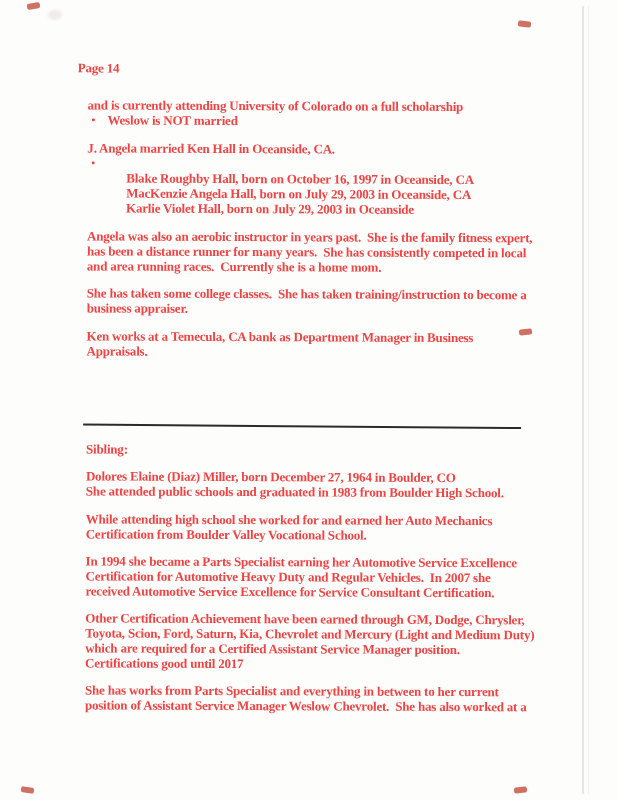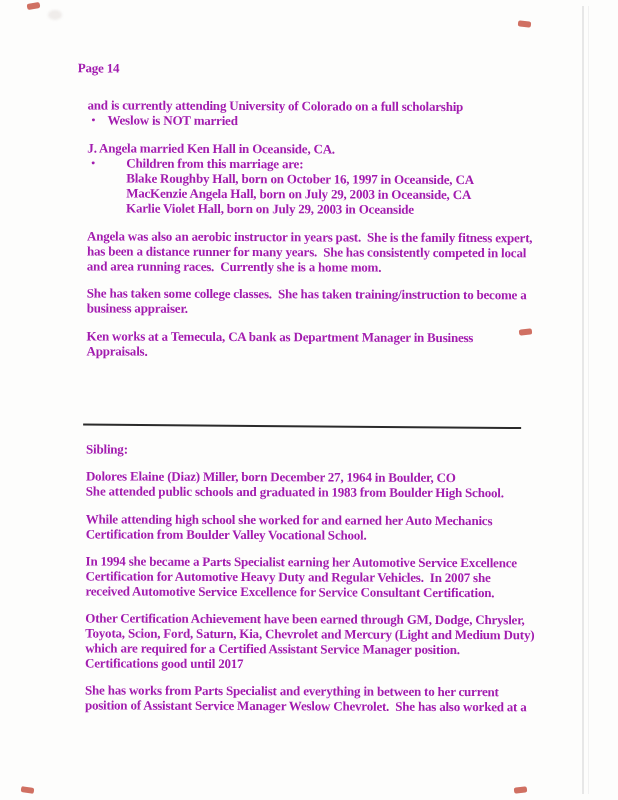--- a/index.html
+++ b/index.html
@@ -8,21 +8,21 @@
     background: #ffffff;
   }
   .page {
     position: relative;
     width: 618px;
     height: 800px;
     background: #fdfdfc;
     overflow: hidden;
     font-family: "Liberation Serif", "DejaVu Serif", serif;
     font-weight: 700;
-    color: #a21caf;
+    color: #ef4444;
   }
   .content {
     position: absolute;
     top: 0; left: 0;
     width: 560px;
     padding: 60px 0 0 88px;
     transform: rotate(0.25deg);
     transform-origin: 0 0;
     font-size: 13px;
     line-height: 15px;
@@ -110,21 +110,20 @@
 
     <div class="bullet-row narrow">
       <span class="bullet">•</span>
       <span>Weslow is NOT married</span>
     </div>
 
     <p class="line mt13">J. Angela married Ken Hall in Oceanside, CA.</p>
 
     <div class="bullet-row wide">
       <span class="bullet">•</span>
-      <span>Children from this marriage are:</span>
     </div>
 
     <div class="indent">
       <p class="line">Blake Roughby Hall, born on October 16, 1997 in Oceanside, CA</p>
       <p class="line">MacKenzie Angela Hall, born on July 29, 2003 in Oceanside, CA</p>
       <p class="line">Karlie Violet Hall, born on July 29, 2003 in Oceanside</p>
     </div>
 
     <p class="line mt13">Angela was also an aerobic instructor in years past.  She is the family fitness expert,
 has been a distance runner for many years.  She has consistently competed in local

